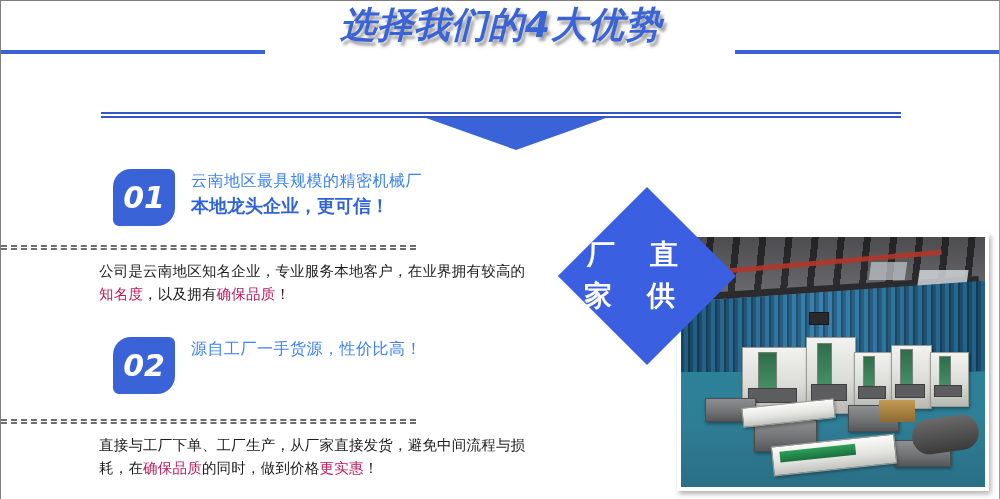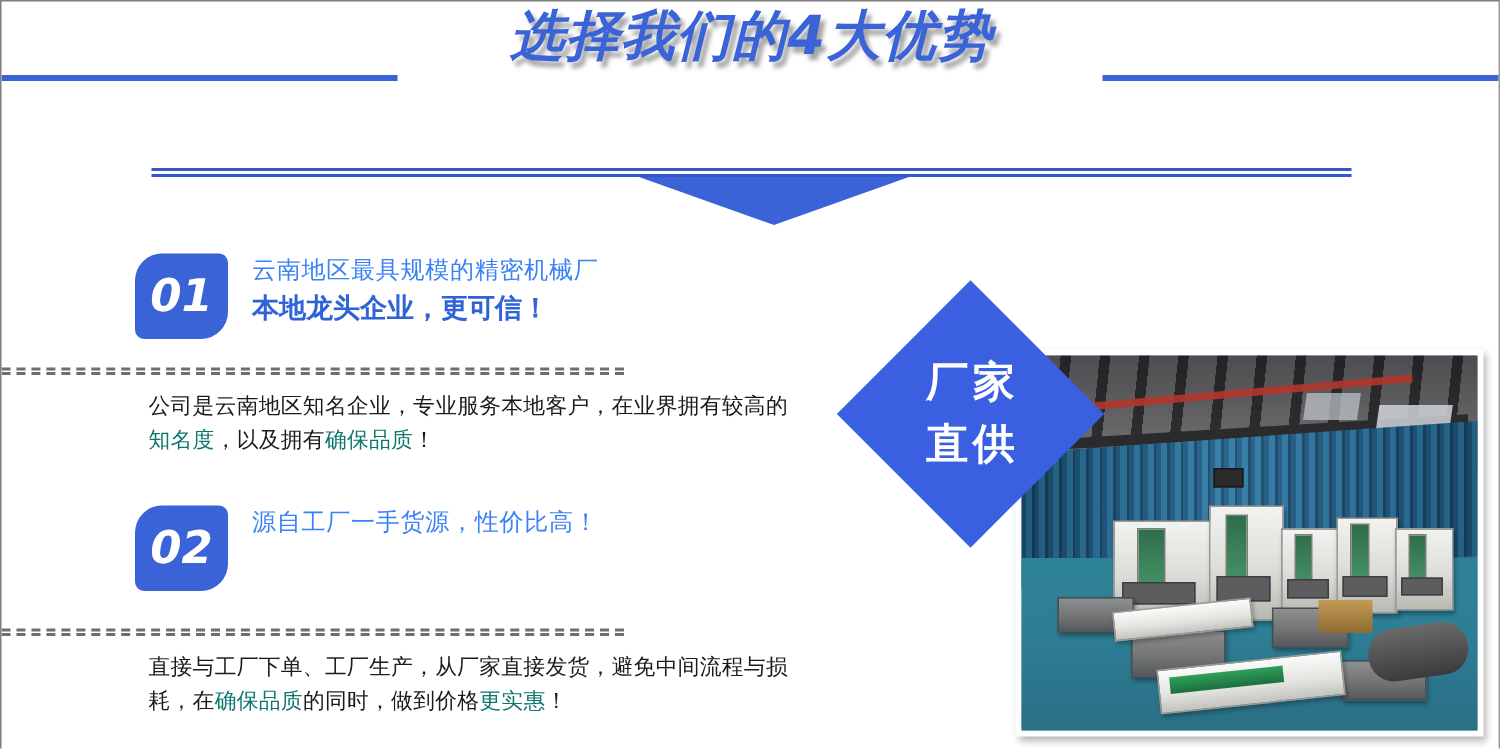--- a/index.html
+++ b/index.html
@@ -52,21 +52,21 @@
   }
   .chevron{
     position:absolute;left:425px;top:117px;
     width:0;height:0;
     border-left:90px solid transparent;
     border-right:90px solid transparent;
     border-top:32px solid #3a63d8;
   }
 
   
-  .block{position:absolute;left:89px;}
+  .block{position:absolute;left:112px;}
   .block-01{top:168px;}
   .block-02{top:336px;}
 
   .head-row{display:flex;align-items:flex-start;}
 
   .badge{
     width:62px;height:57px;
     background:#3a63d8;
     border-radius:18px 6px 18px 6px;
     display:flex;align-items:center;justify-content:center;
@@ -114,21 +114,21 @@
     position:absolute;left:98px;
     width:440px;
     font-family:"DejaVu Sans","Liberation Sans",sans-serif;
     font-size:14.5px;
     color:#1b1b1b;
     line-height:1.62;
     letter-spacing:0.2px;
   }
   .para-01{top:259px;}
   .para-02{top:433px;}
-  .hl{color:#0f766e;}
+  .hl{color:#be185d;}
 
   
   .photo-wrap{
     position:absolute;left:676px;top:232px;width:312px;height:258px;
     background:#ffffff;
     padding:4px;
     box-sizing:border-box;
     box-shadow:2px 3px 5px rgba(0,0,0,0.30);
   }
   .photo{
@@ -234,22 +234,22 @@
   
   .diamond{
     position:absolute;left:583px;top:212px;
     width:126px;height:126px;
     background:#3a5fe0;
     transform:rotate(45deg);
   }
   .diamond-text{
     position:absolute;left:583px;top:212px;
     width:126px;height:126px;
-    display:flex;flex-direction:column;
-    align-items:center;justify-content:center;
+    display:flex;flex-direction:row;
+    align-items:center;justify-content:flex-end;
     color:#ffffff;
     font-family:"DejaVu Sans","Liberation Sans",sans-serif;
     font-size:28px;font-weight:bold;
     line-height:1.45;
     letter-spacing:3px;
     text-indent:3px;
     pointer-events:none;
   }
 </style>
 </head>

